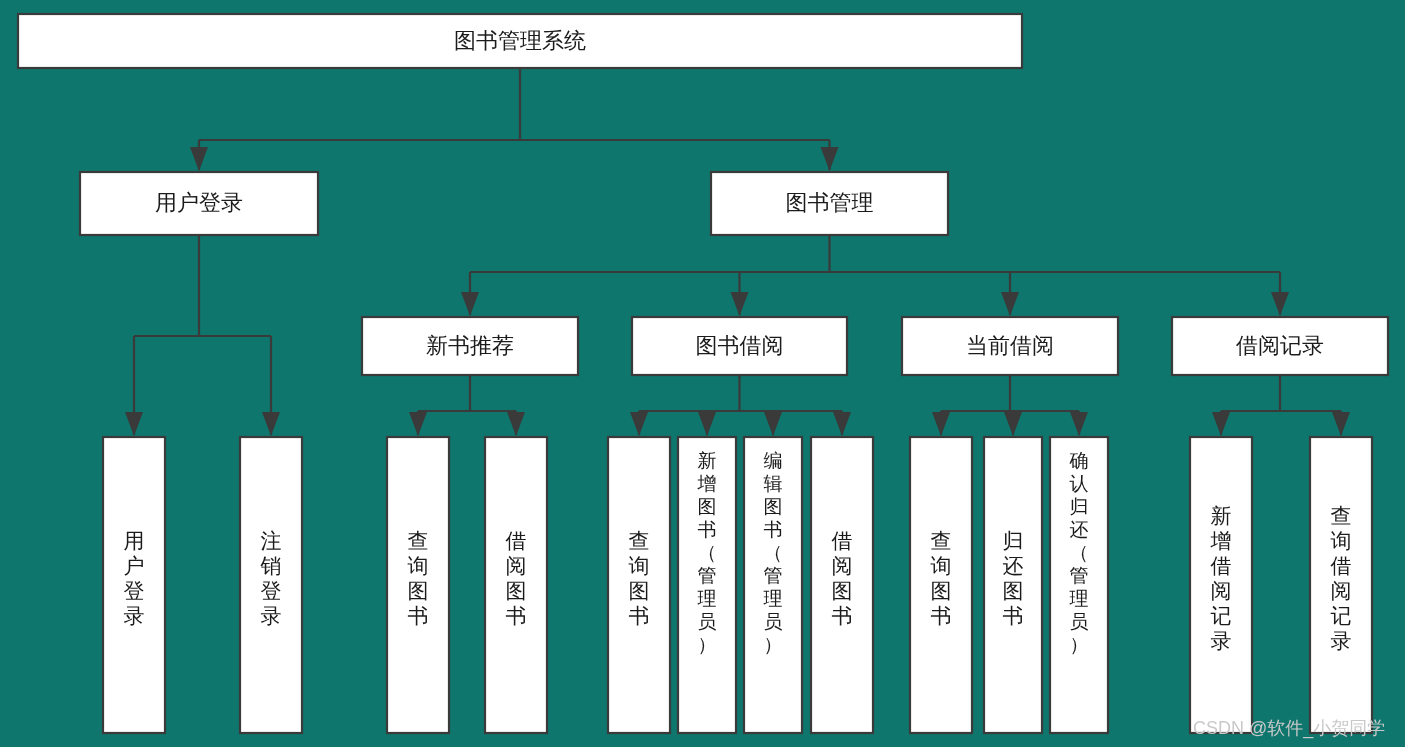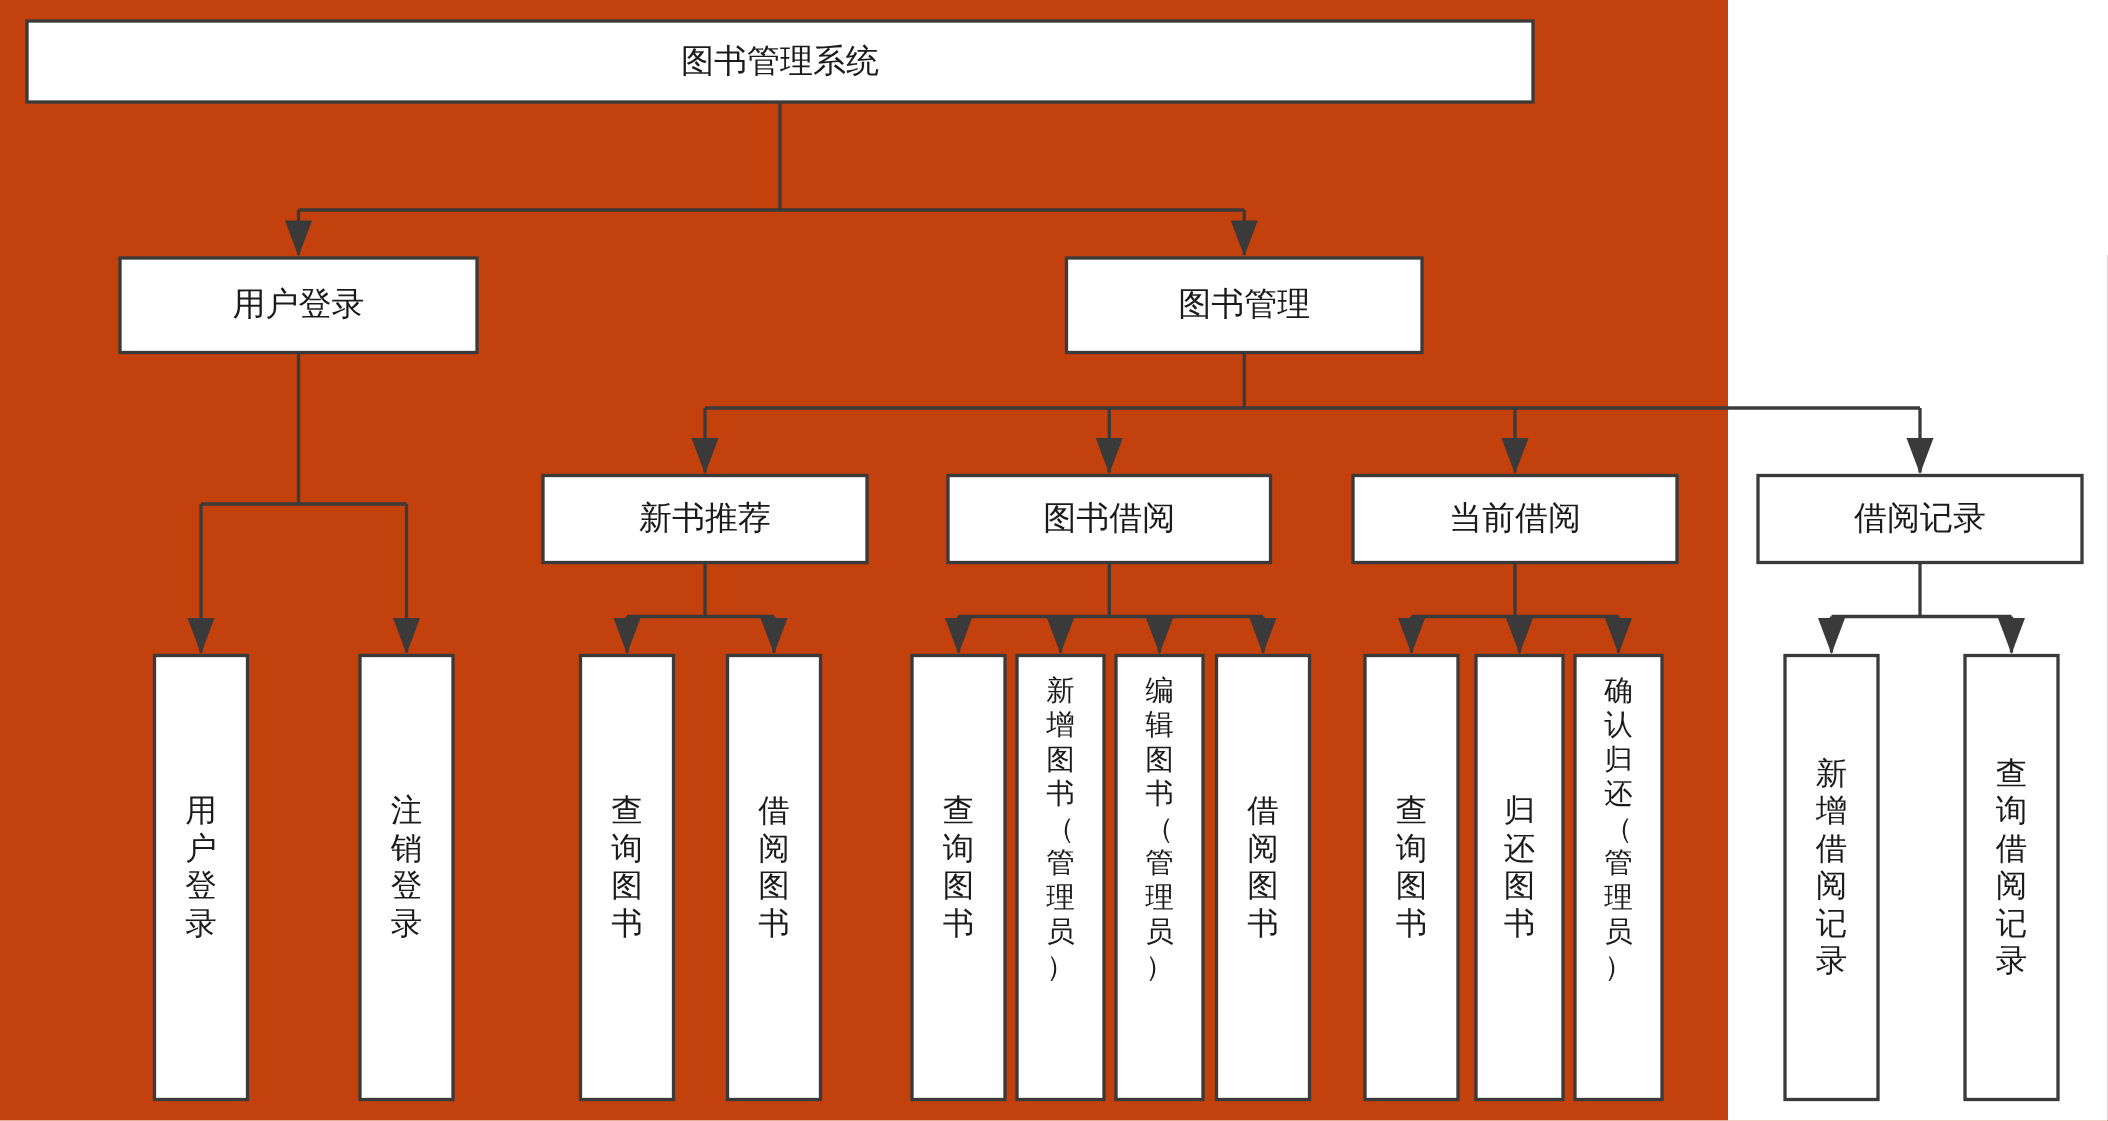--- a/index.html
+++ b/index.html
@@ -8,23 +8,23 @@
     background: #ffffff;
   }
   body {
     width: 1405px;
     height: 747px;
     overflow: hidden;
     font-family: "Liberation Sans", "DejaVu Sans", sans-serif;
   }
   #diagram-root {
     position: relative;
-    width: 1152px;
+    width: 1405px;
     height: 747px;
-    background: #c2410c;
+    background: #0f766e;
   }
   svg#flowchart {
     position: absolute;
     left: 0;
     top: 0;
     width: 1405px;
     height: 747px;
     display: block;
   }
   .node-box {
@@ -203,14 +203,15 @@
           <text x="1221" y="0" font-size="21" text-anchor="middle" fill="#1b1b1b" font-family="&quot;Liberation Sans&quot;, &quot;DejaVu Sans&quot;, sans-serif"><tspan x="1221" y="522.5">新</tspan><tspan x="1221" y="547.5">增</tspan><tspan x="1221" y="572.5">借</tspan><tspan x="1221" y="597.5">阅</tspan><tspan x="1221" y="622.5">记</tspan><tspan x="1221" y="647.5">录</tspan></text>
         </g>
         <g>
           <rect x="1310" y="437" width="62" height="296" class="node-box"></rect>
           <text x="1341" y="0" font-size="21" text-anchor="middle" fill="#1b1b1b" font-family="&quot;Liberation Sans&quot;, &quot;DejaVu Sans&quot;, sans-serif"><tspan x="1341" y="522.5">查</tspan><tspan x="1341" y="547.5">询</tspan><tspan x="1341" y="572.5">借</tspan><tspan x="1341" y="597.5">阅</tspan><tspan x="1341" y="622.5">记</tspan><tspan x="1341" y="647.5">录</tspan></text>
         </g>
       </g>
 
   </svg>
 
+  <div class="watermark" id="watermark" style="left: 1193px; top: 716px;">CSDN @软件_小贺同学</div>
 
 </div>
 
 </body></html>

